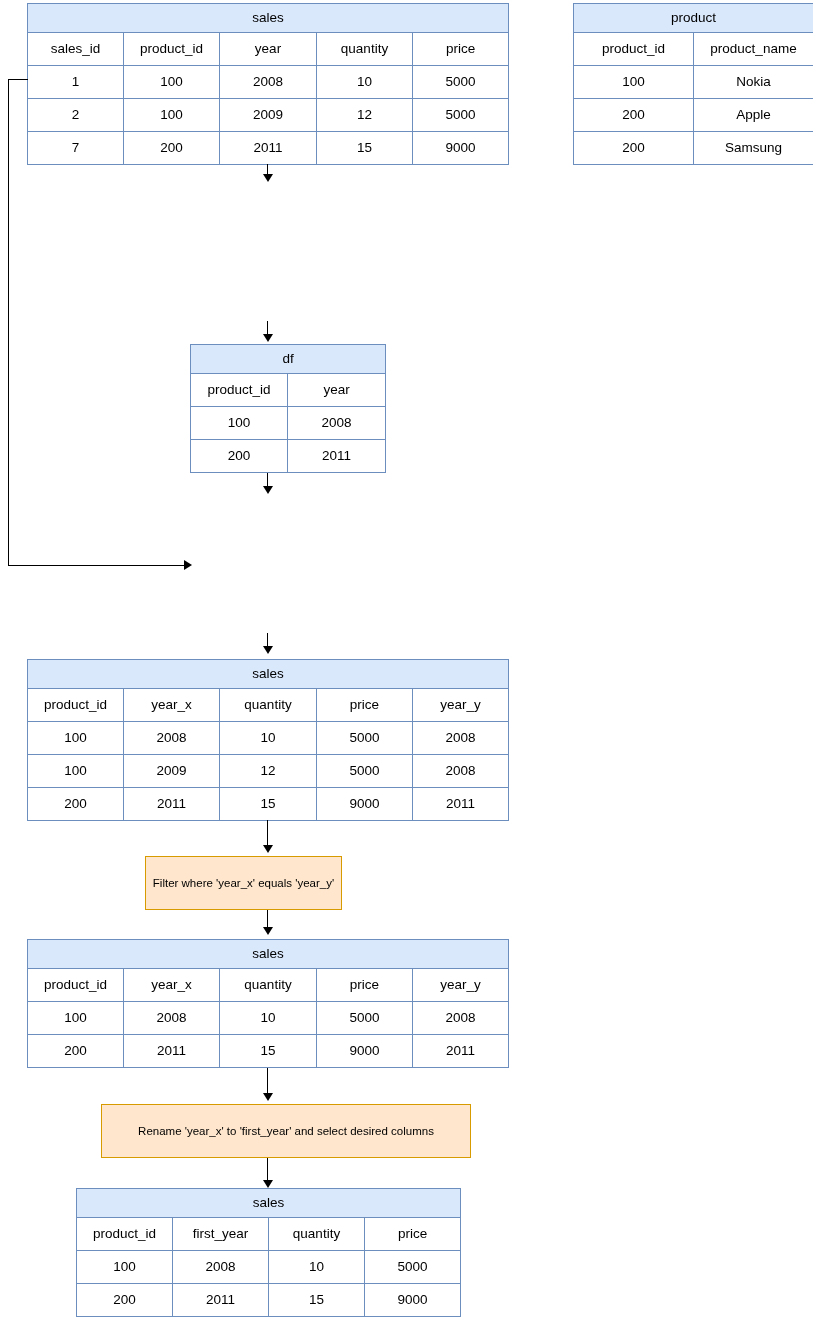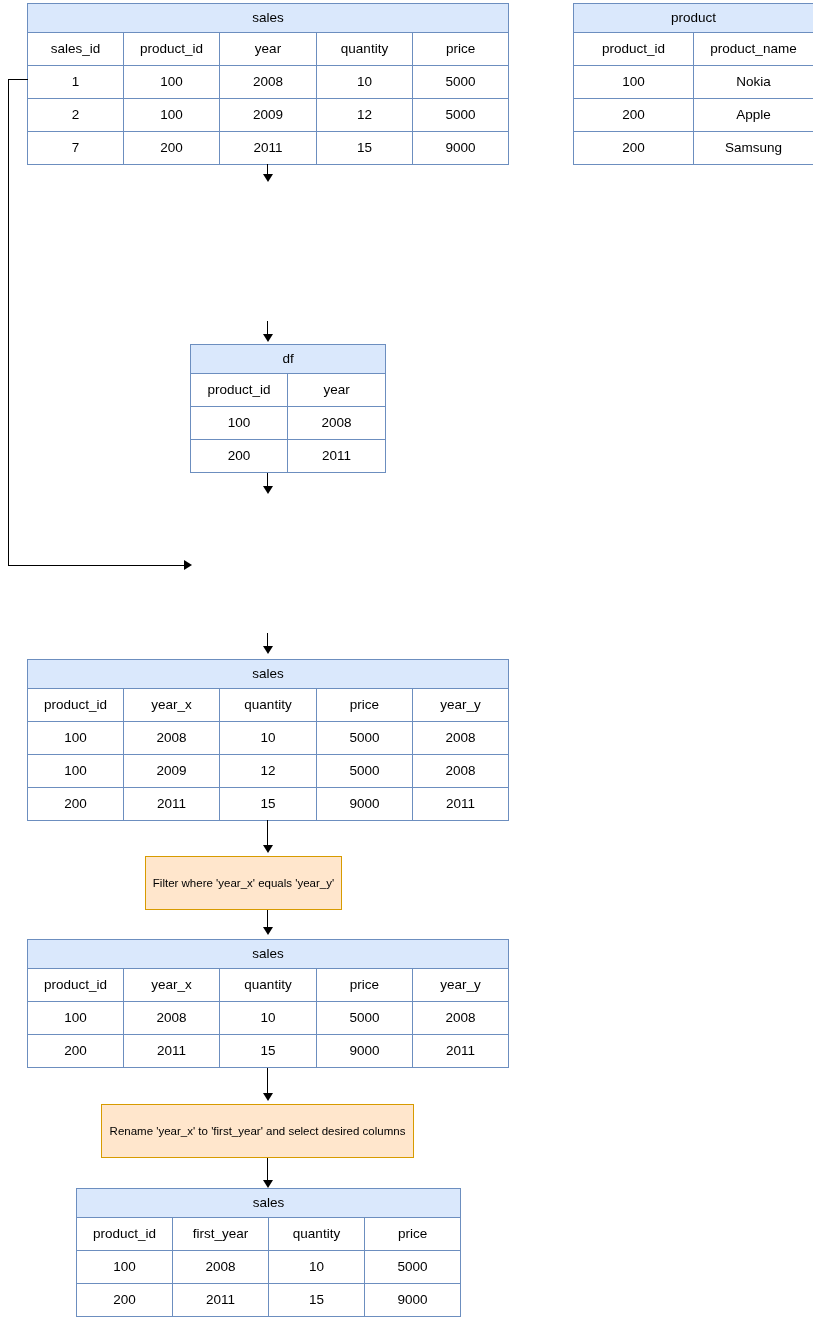--- a/index.html
+++ b/index.html
@@ -312,21 +312,21 @@
         <td>15</td>
         <td>9000</td>
         <td>2011</td>
       </tr>
     </tbody>
   </table>
 
   <div class="conn v" style="left:267px; top:1068px; height:26px;"></div>
   <div class="arrowhead down" style="left:263px; top:1093px;"></div>
 
-  <div class="procbox" style="left:101px; top:1104px; width:313px; height:54px;">
+  <div class="procbox" style="left:101px; top:1104px; width:370px; height:54px;">
     <span>Rename 'year_x' to 'first_year' and select desired columns</span>
   </div>
 
   <div class="conn v" style="left:267px; top:1158px; height:22px;"></div>
   <div class="arrowhead down" style="left:263px; top:1180px;"></div>
 
   <table class="tbl" style="left:76px; top:1188px; width:384px;">
     <colgroup>
         <col style="width:96px">
         <col style="width:96px">

